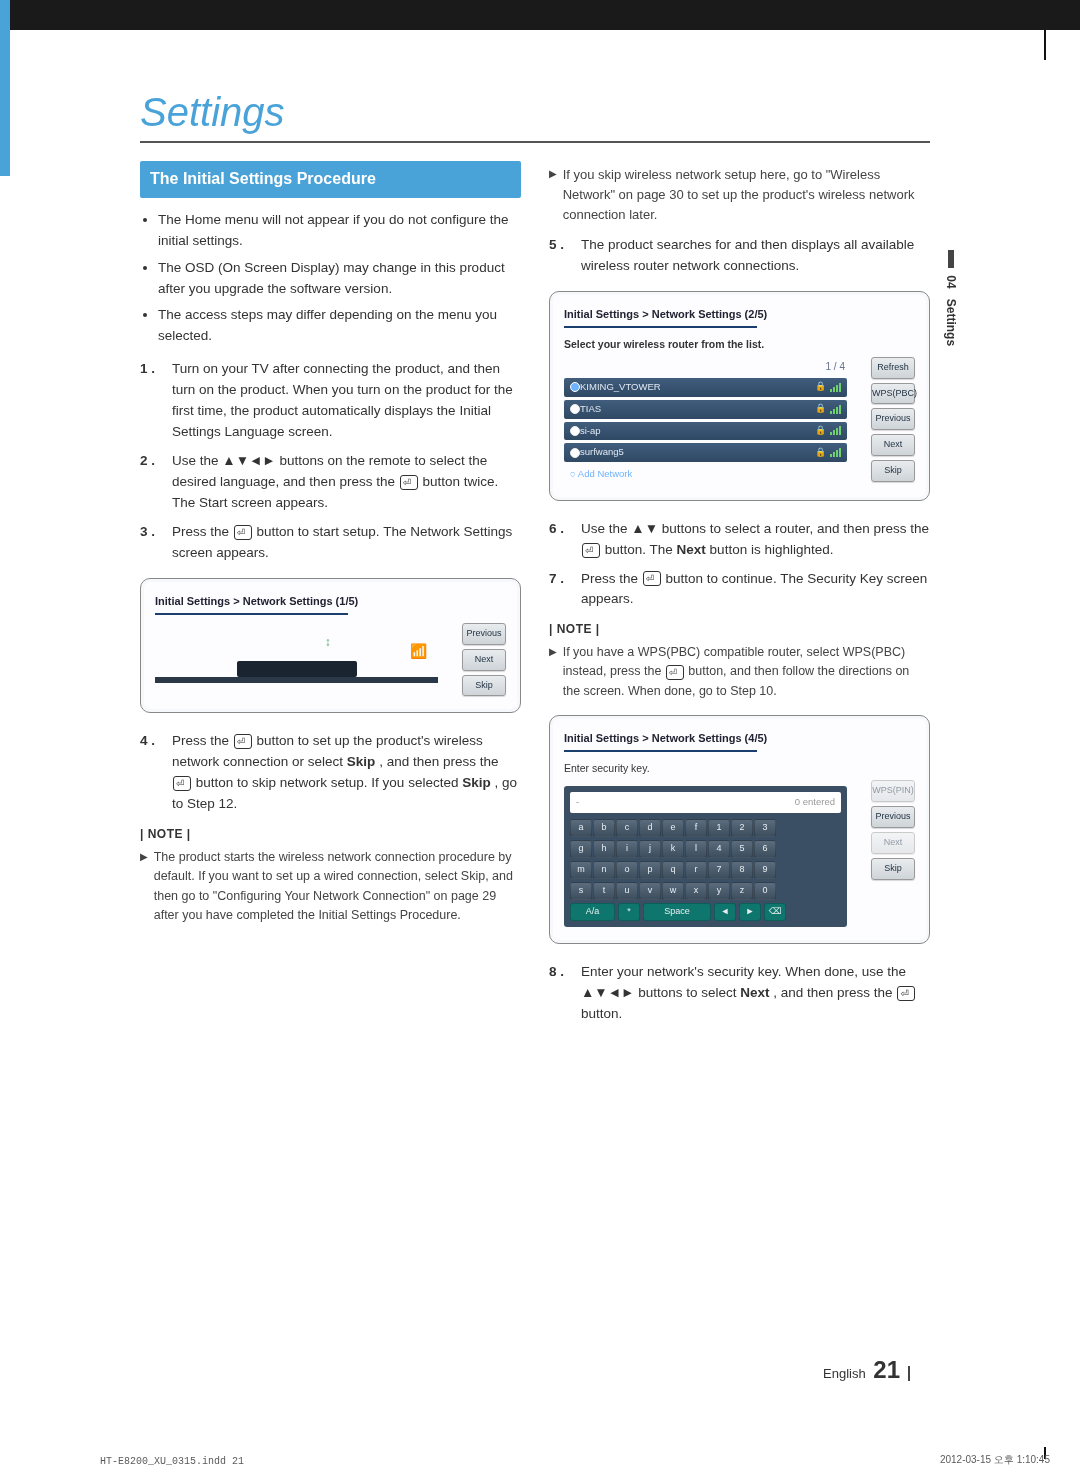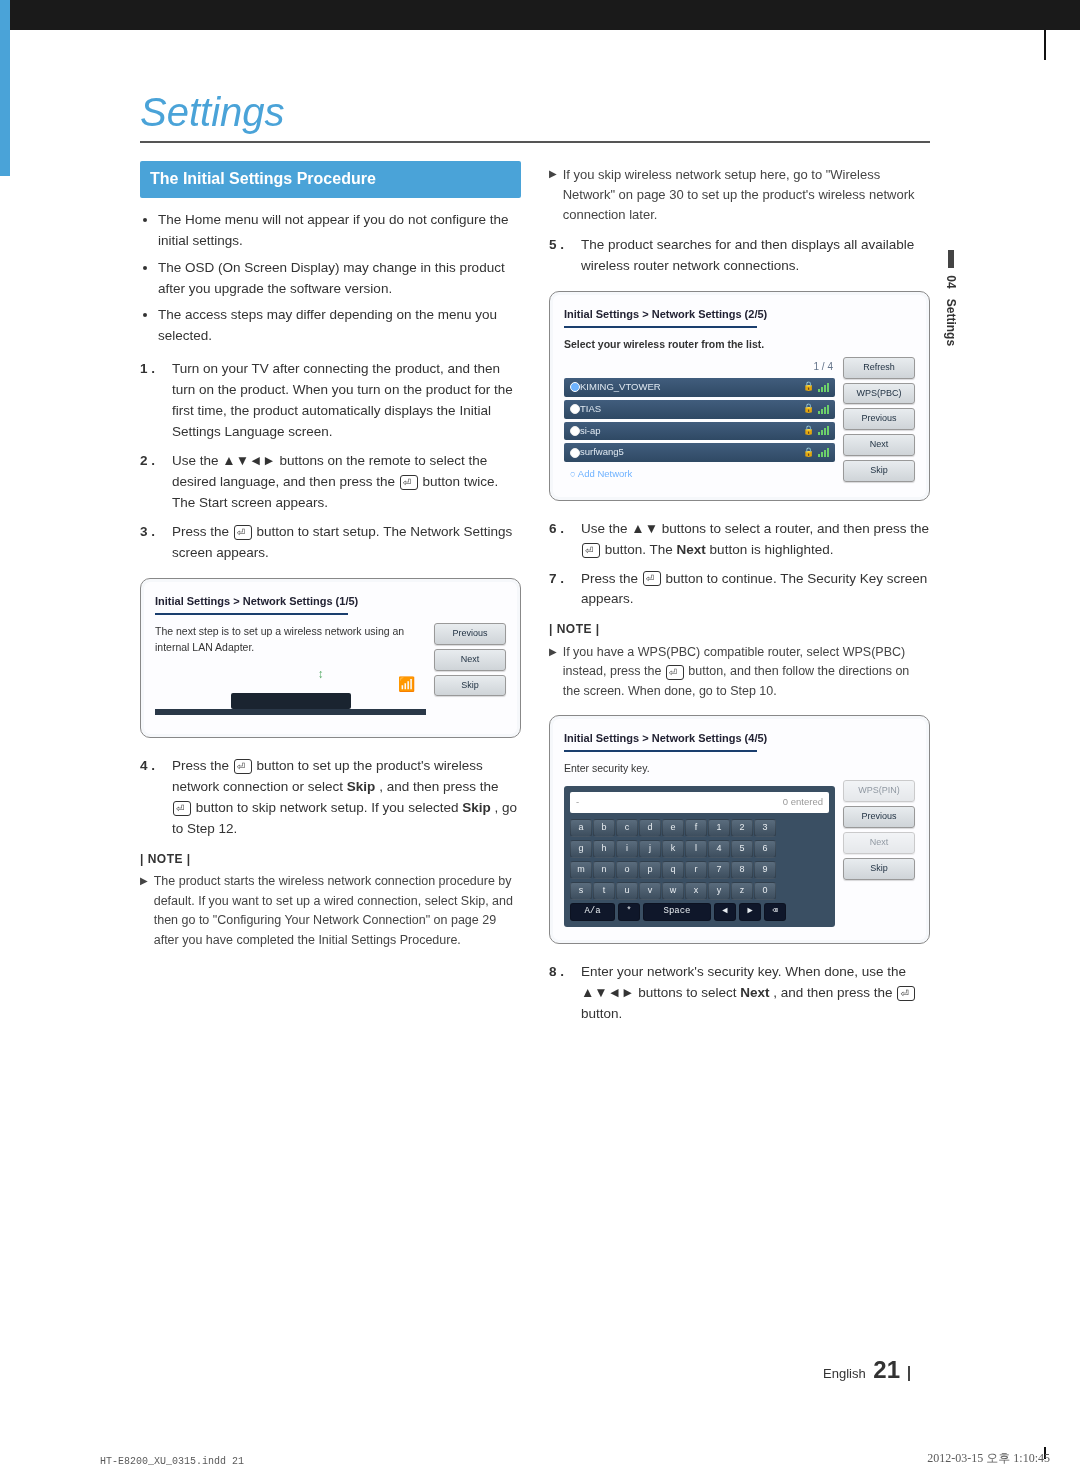--- a/index.html
+++ b/index.html
@@ -93,21 +93,21 @@
   }
   .osd .crumb { font-weight: bold; font-size: 11px; color: #223; }
   .osd hr {
     border: none;
     border-top: 2px solid #1a3e6e;
     width: 55%;
     margin: 3px 0 8px;
   }
   .osd-row { display: flex; align-items: flex-start; gap: 8px; }
   .osd-main { flex: 1; }
-  .osd-side { display: flex; flex-direction: column; gap: 4px; width: 72px; }
+  .osd-side { display: flex; flex-direction: column; gap: 4px; width: 44px; margin-left: 16px; }
   .osd-btn {
     background: linear-gradient(#e8ecef,#cfd4d8);
     border: 1px solid #999;
     border-radius: 3px;
     font-size: 9px;
     text-align: center;
     padding: 3px 0;
     color: #234;
     box-shadow: 0 1px 1px rgba(0,0,0,0.15);
   }
@@ -147,21 +147,21 @@
   .kbd-grid { display: grid; grid-template-columns: repeat(9, 20px); gap: 3px; }
   .key {
     background: linear-gradient(#5a6c7d,#3d4e5e);
     color: #e8edf1; font-size: 9px;
     width: 20px; height: 16px; display:flex; align-items:center; justify-content:center;
     border-radius: 3px; border: 1px solid rgba(0,0,0,0.2);
   }
   .kbd-space-row { display: flex; gap: 3px; margin-top: 3px; }
   .key.wide { width: 66px; }
   .key.mid { width: 43px; }
-  .key.dark { background: #0f172a; font-family: Liberation Mono, monospace; }
+  .key.dark { background: #0f766e; }
   .diagram {
     height: 48px; border-bottom: 6px solid #2a3848;
     position: relative; margin: 6px 0 6px;
   }
   .diagram .box {
     position: absolute; bottom: 0; left: 50%; transform: translateX(-50%);
     width: 120px; height: 16px; background: #1a2430; border-radius: 2px;
   }
   .diagram .router { position: absolute; right: 10px; bottom: 14px; font-size: 14px; color:#1a2430;}
   .diagram .up { position:absolute; left: 60%; top:4px; font-size:12px; color:#5a6;}
@@ -170,21 +170,21 @@
     font-size: 13px; color: #333;
   }
   .footer-right .pg { font-size: 24px; font-weight: bold; margin-left: 4px;}
   .footer-right .bar { border-right: 2px solid #444; padding-right: 4px; margin-left: 4px;}
   .print-left {
     position: absolute; left: 100px; bottom: 12px;
     font-size: 10px; color: #5a5a5a; font-family: "Courier New", monospace;
   }
   .print-right {
     position: absolute; right: 30px; bottom: 12px;
-    font-size: 12px; color: #5a5a5a; font-family: Liberation Serif, serif;
+    font-size: 10px; color: #5a5a5a; font-family: Liberation Sans, sans-serif;
   }
   .side-tab {
     position: absolute; right: 12px; top: 220px;
     writing-mode: vertical-rl;
     font-size: 12px; color: #333; font-weight: bold;
   }
   .side-tab .mark { display:inline-block; background:#444; width:6px; height:18px; margin-bottom:4px;}
   .hair { position:absolute; top:30px; right:34px; width:2px; height:30px; background:#111;}
   .hair2 { position:absolute; bottom:20px; right:34px; width:2px; height:12px; background:#111;}
   .sub { font-size: 9.5px; color: #444; margin-top: 6px; }
@@ -236,21 +236,20 @@
             <span class="enter-icon"></span>
             <span> button to start setup. The Network Settings screen appears.</span>
           </div>
         </div>
 
         <div class="osd">
           <div class="crumb">Initial Settings &gt; Network Settings (1/5)</div>
           <hr>
           <div class="osd-row">
             <div class="osd-main">
-              <div>The next step is to set up a wireless network using an internal LAN Adapter.</div>
               <div class="diagram">
                 <span class="up">↕</span>
                 <span class="router">📶</span>
                 <div class="box"></div>
               </div>
             </div>
             <div class="osd-side">
               <div class="osd-btn">Previous</div>
               <div class="osd-btn">Next</div>
               <div class="osd-btn">Skip</div>

